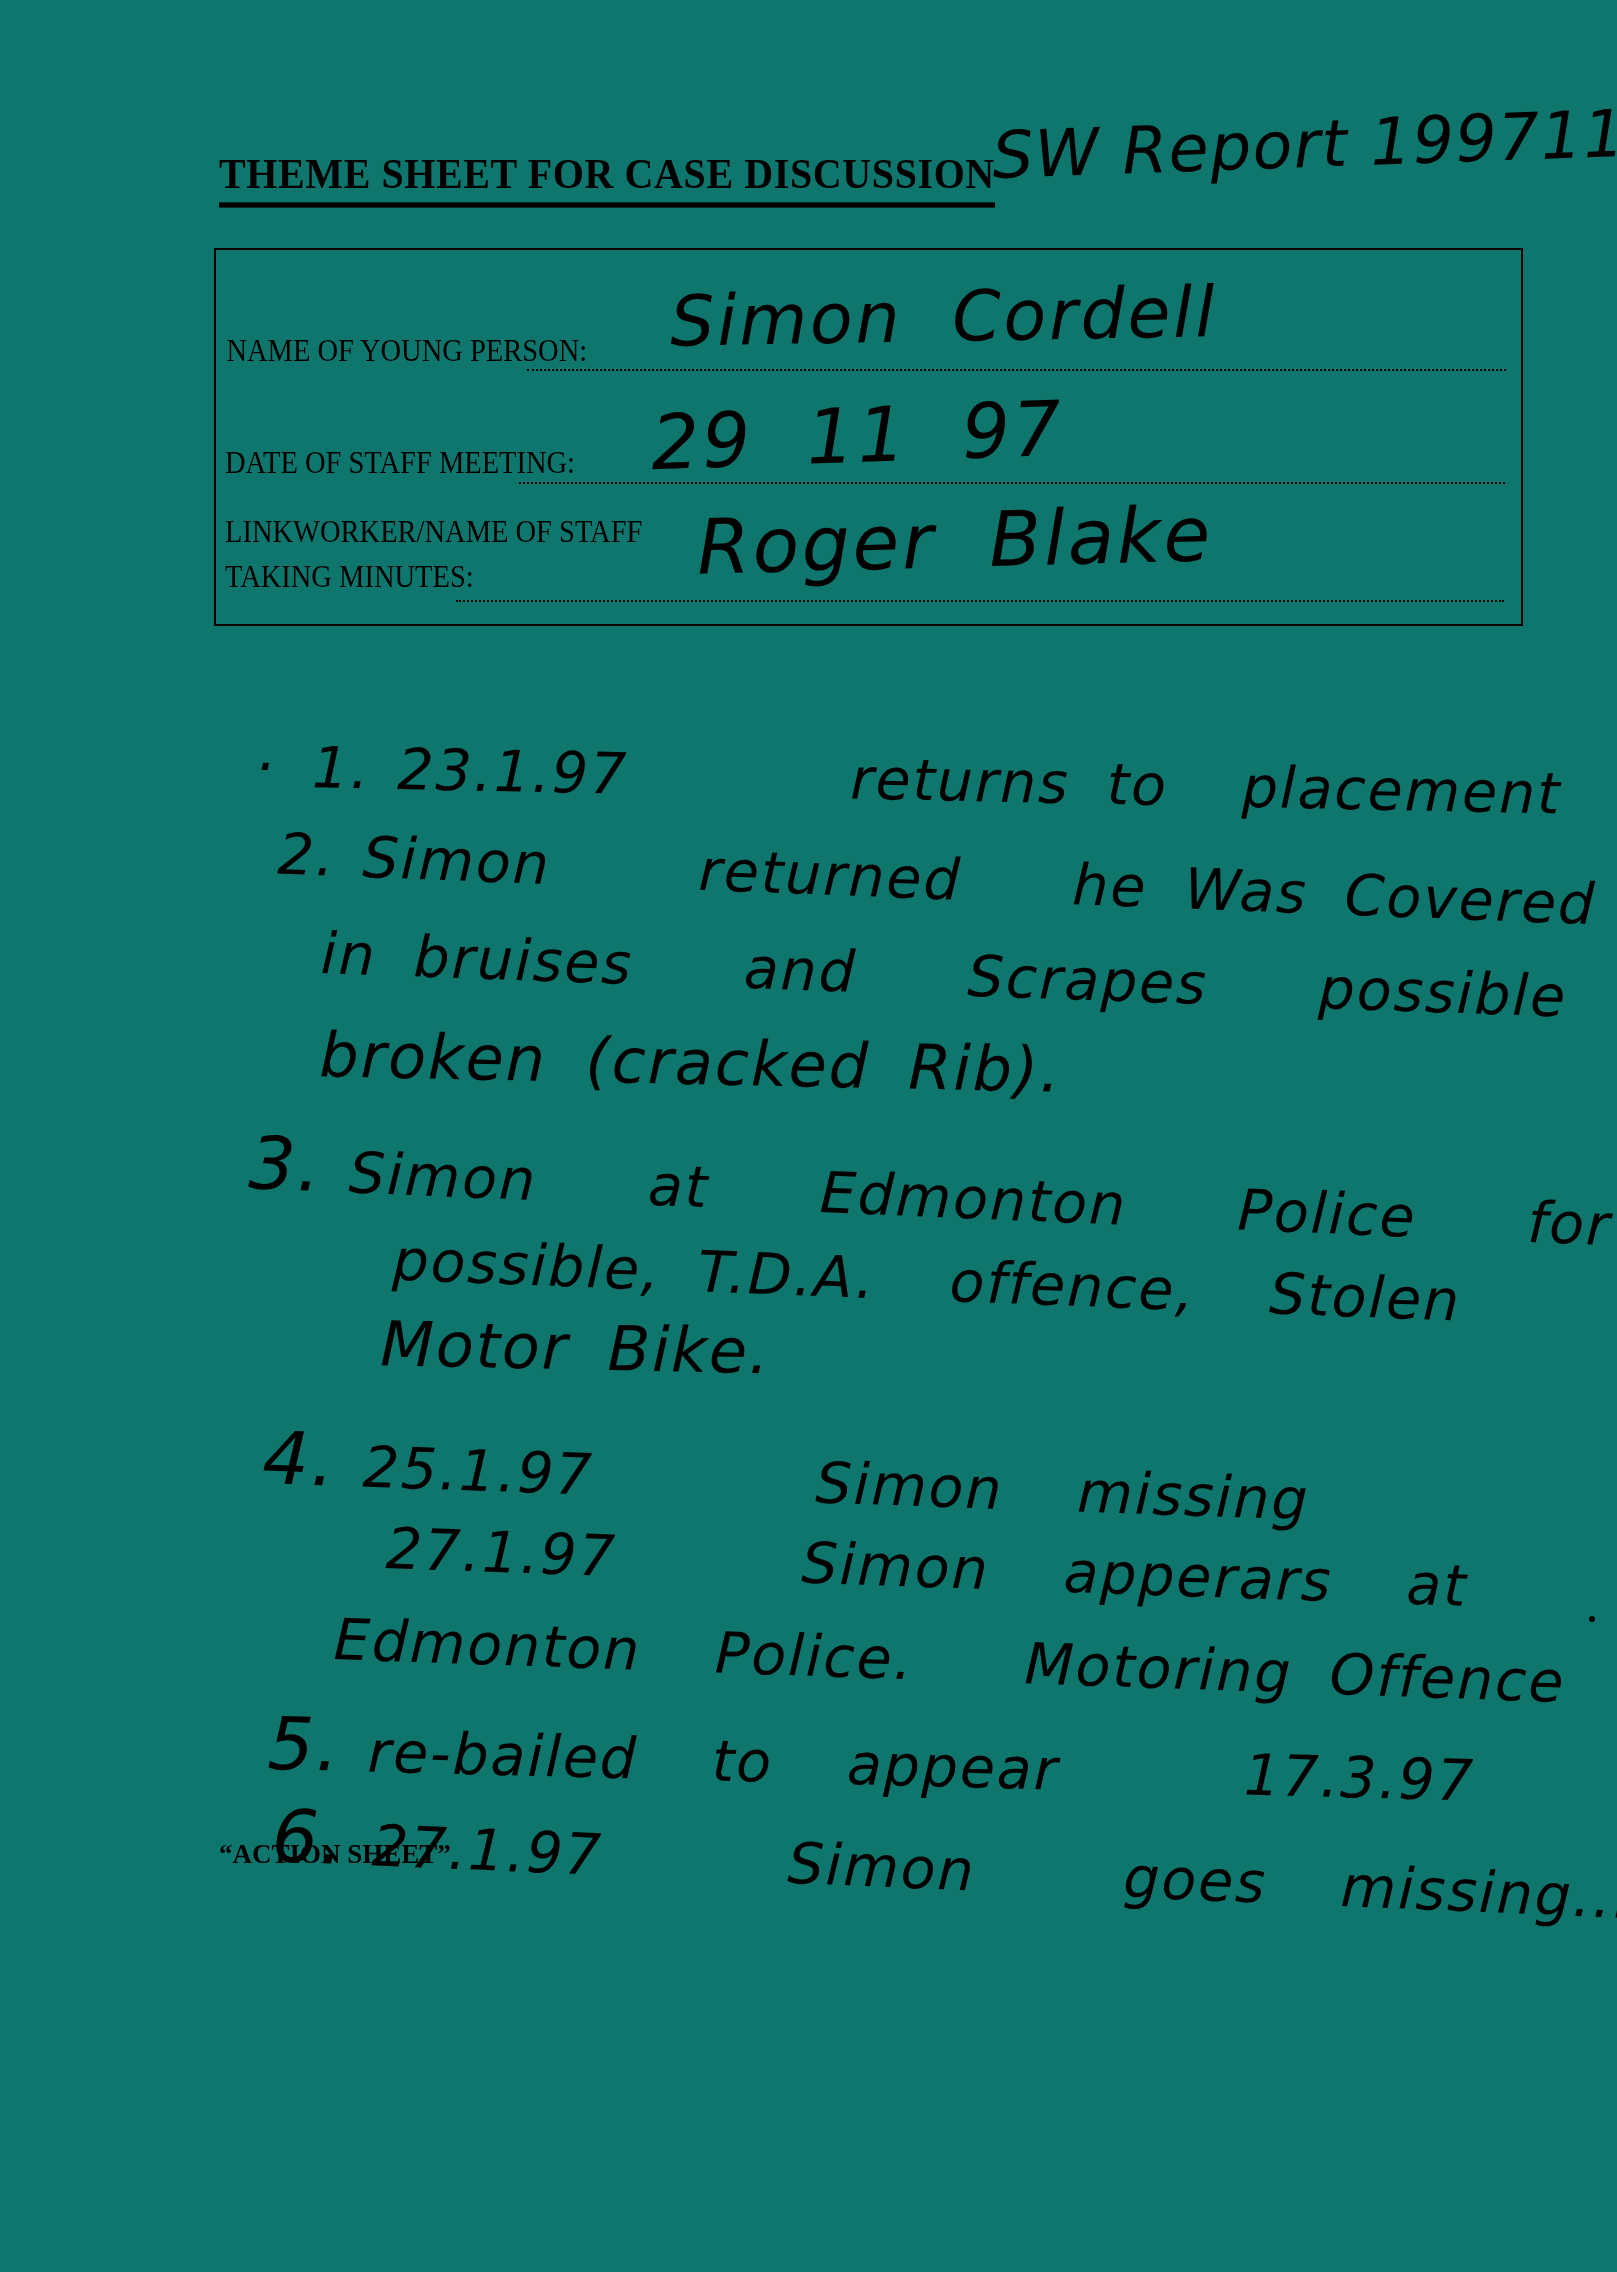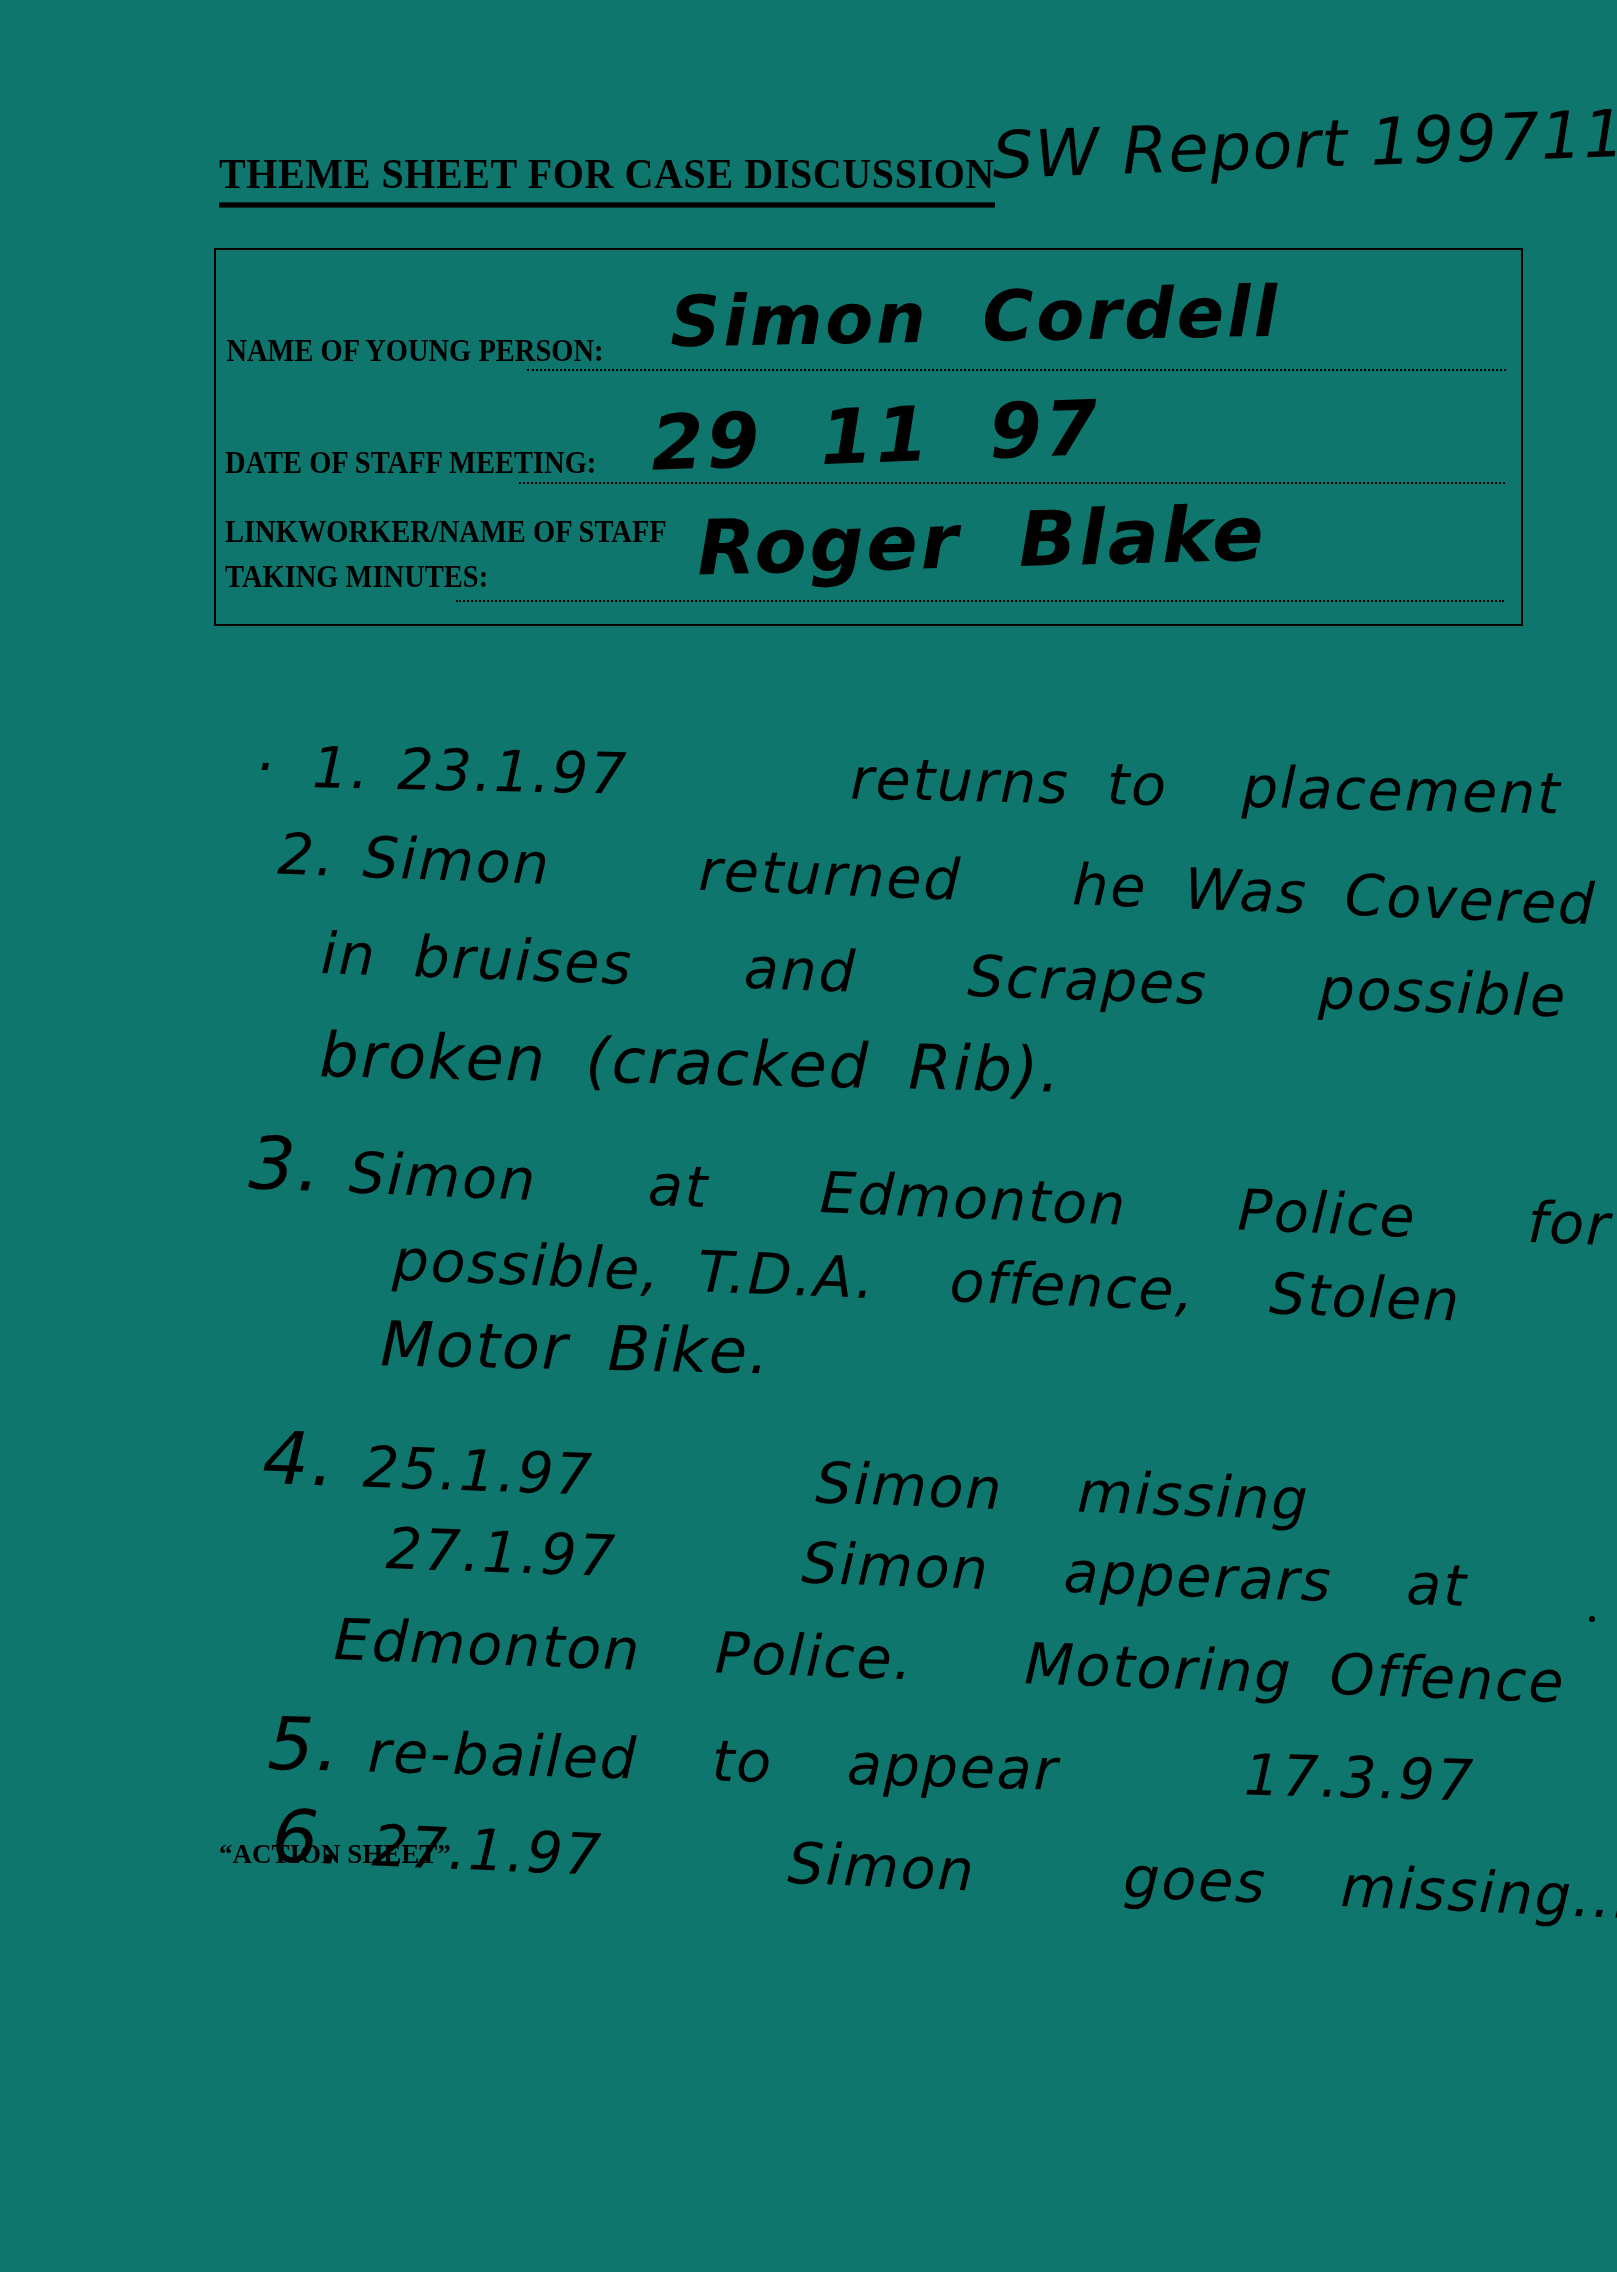--- a/index.html
+++ b/index.html
@@ -56,21 +56,20 @@
     transform-origin:left top;
   }
 
   
   .form-box{
     position:absolute;
     left:214px; top:248px;
     width:1309px; height:378px;
     border:2.6px solid #000;
     box-sizing:border-box;
-    font-weight:bold;
   }
   .field-label{
     position:absolute;
     font-family:"Liberation Serif", serif;
     font-size:28.5px;
     letter-spacing:0px;
     line-height:1;
     white-space:nowrap;
     transform:scaleY(1.08);
     transform-origin:left top;

